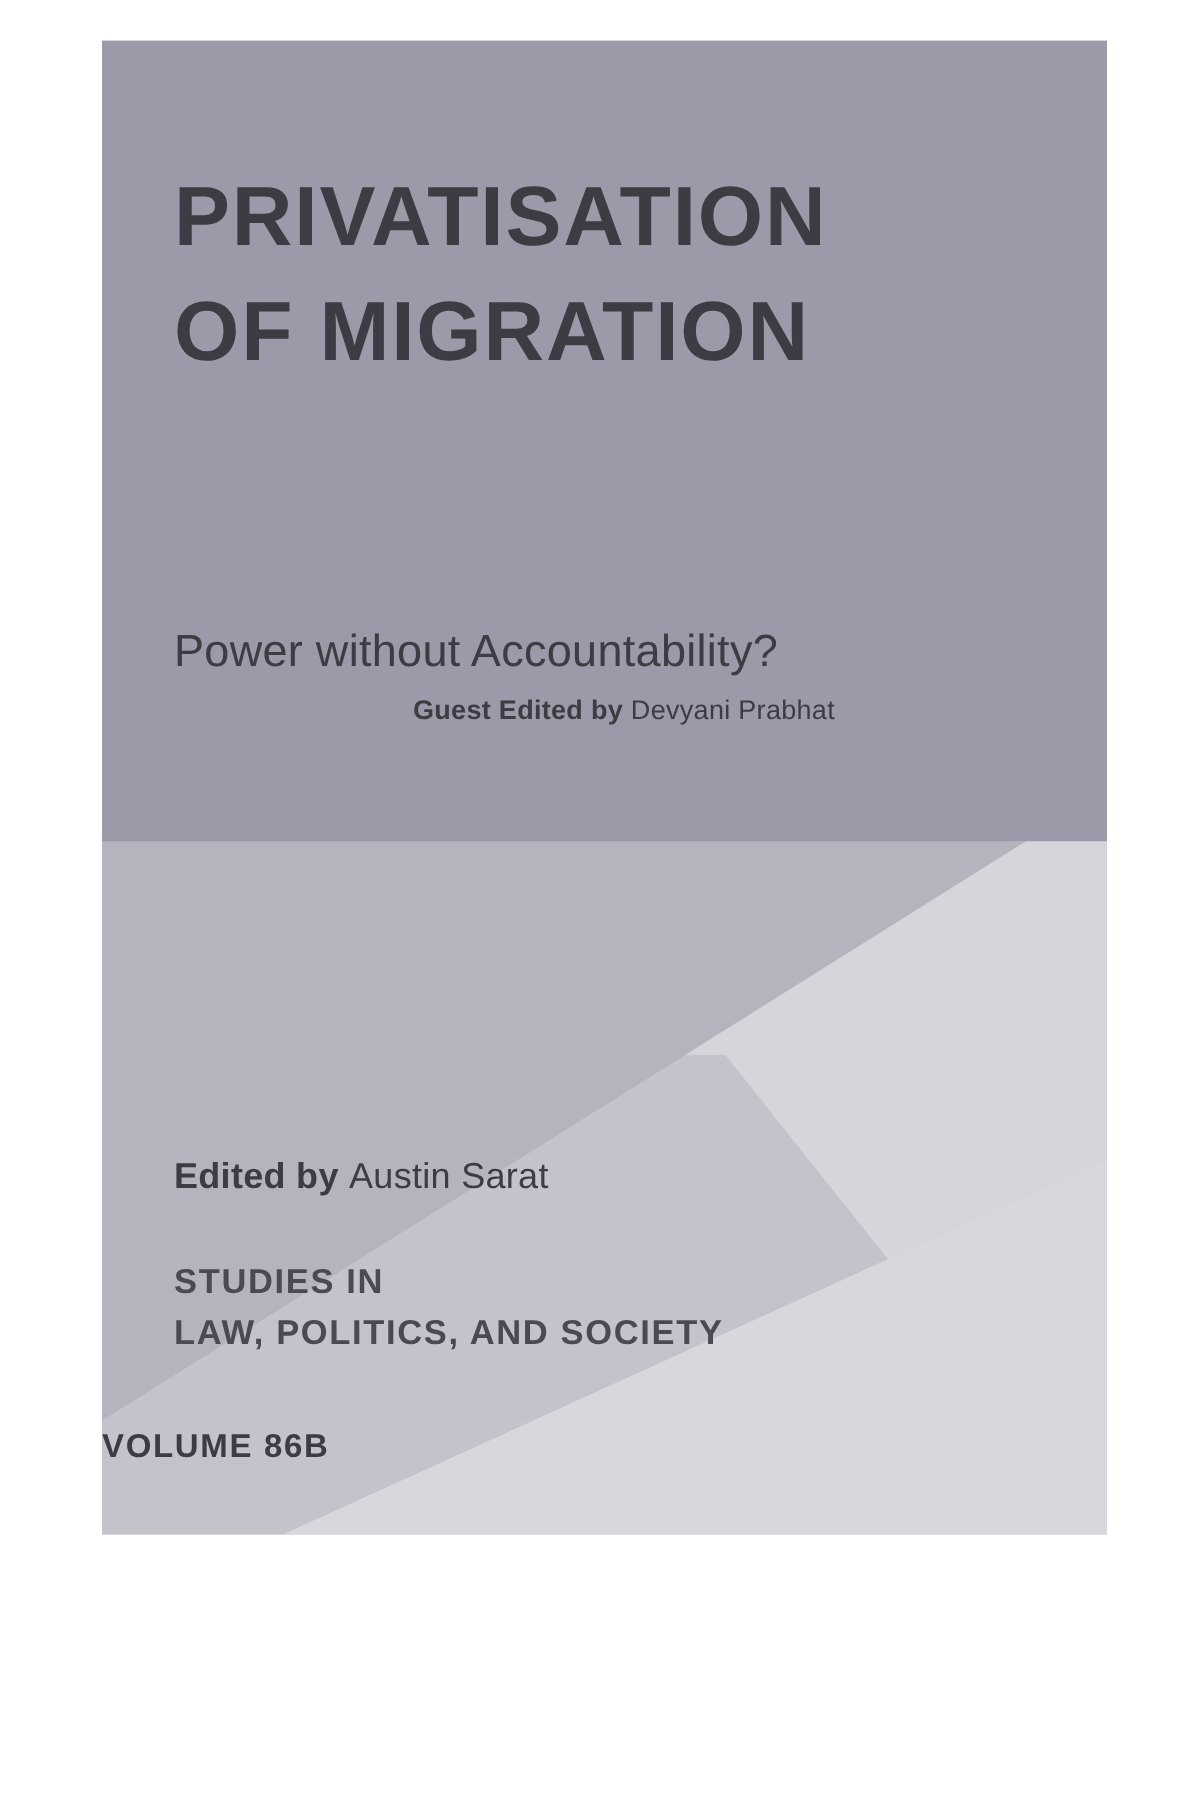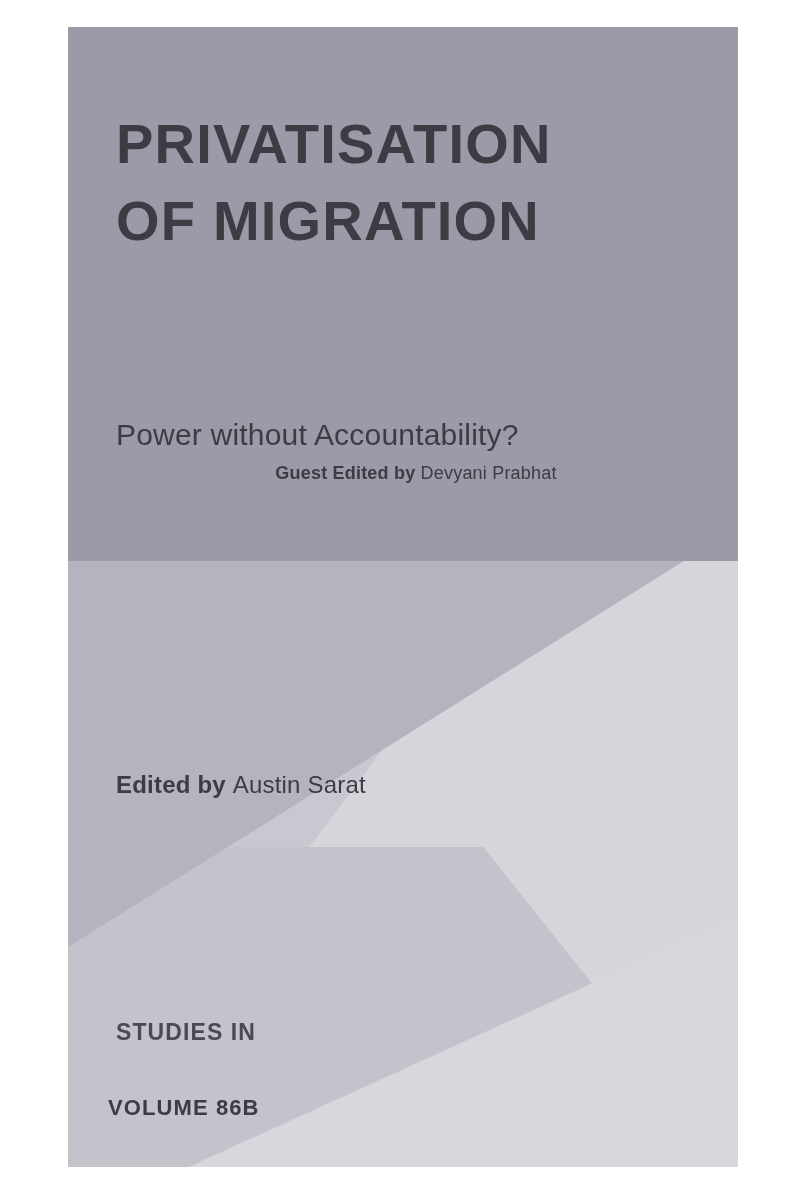--- a/index.html
+++ b/index.html
@@ -22,21 +22,21 @@
     background: #ffffff;
     overflow: hidden;
   }
 
   
   .cover-plate {
     position: absolute;
     left: 68px;
     top: 27px;
     width: 670px;
-    height: 1140px;
+    height: 996px;
     overflow: hidden;
     background: #c9c9d1;
   }
 
   
   .band-light {
     position: absolute;
     left: 0;
     top: 0;
     width: 100%;
@@ -179,21 +179,20 @@
 
   .volume {
     position: absolute;
     left: 0px;
     bottom: 46px;
     color: #3c3c44;
     font-weight: bold;
     font-size: 22px;
     letter-spacing: 1.1px;
     text-transform: uppercase;
-    padding-left: 40px;
   }
 </style>
 </head>
 <body>
 
 <div class="cover">
   <div class="cover-plate">
 
     <div class="band-light"></div>
     <div class="wedge-pale"></div>
@@ -214,19 +213,20 @@
       <div class="guest-editor">
         <span class="lead">Guest Edited by </span><span class="name">Devyani Prabhat</span>
       </div>
 
       <div class="editor">
         <span class="lead">Edited by </span><span class="name">Austin Sarat</span>
       </div>
 
       <div class="series">
         <span class="line">STUDIES IN</span>
+        <span class="line">LAW, POLITICS, AND SOCIETY</span>
       </div>
 
       <div class="volume">VOLUME 86B</div>
 
     </div>
   </div>
 </div>
 
 </body></html>

